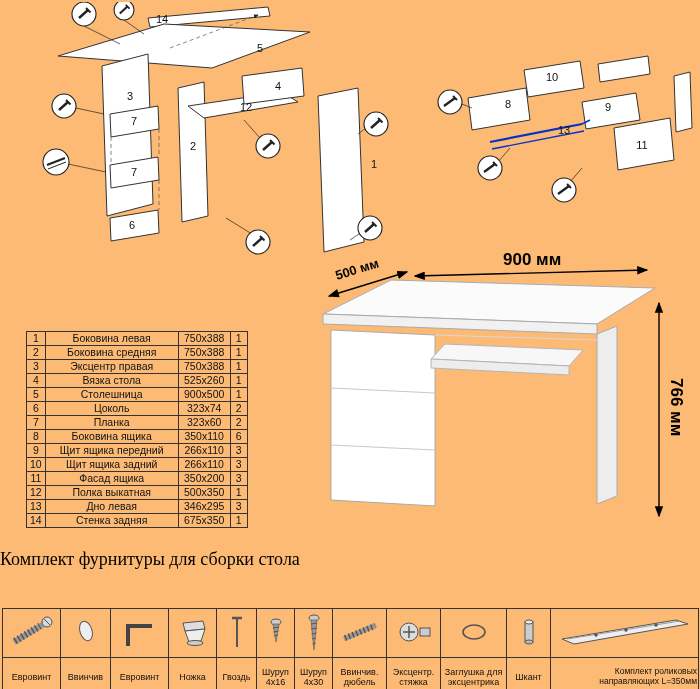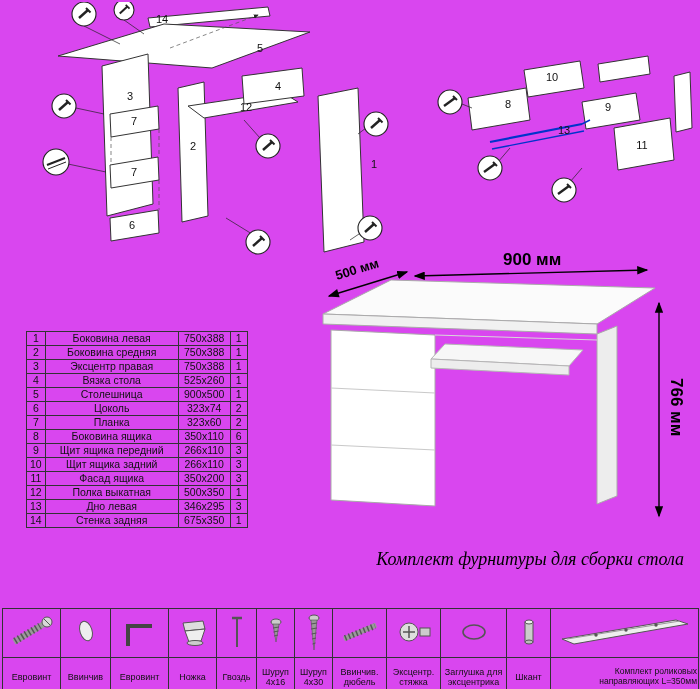--- a/index.html
+++ b/index.html
@@ -1,29 +1,29 @@
 <!DOCTYPE html>
 <html><head>
 <meta charset="utf-8">
 <style>
   html,body{margin:0;padding:0;background:#fff;}
-  #page{position:relative;width:700px;height:689px;background:#d946ef;overflow:hidden;
+  #page{position:relative;width:700px;height:689px;background:#fdba74;overflow:hidden;
         font-family:"Liberation Sans",sans-serif;color:#111;}
   svg{display:block;}
   .abs{position:absolute;}
 
   
   #parts-table{position:absolute;left:26px;top:331px;border-collapse:collapse;
                font-size:10.5px;line-height:1;}
   #parts-table td{border:1px solid #333;padding:1px 3px;height:11px;white-space:nowrap;text-align:center;}
   #parts-table td.c{text-align:center;}
 
   
-  #hw-title{position:absolute;left:0;top:549px;width:684px;text-align:right;
-            font-family:"Liberation Serif",serif;font-size:18px;color:#000;font-style:italic;}
+  #hw-title{position:absolute;left:0;top:549px;width:684px;text-align:left;
+            font-family:"Liberation Serif",serif;font-size:18px;color:#000;}
 
   
   #hw-table{position:absolute;left:2px;top:608px;border-collapse:collapse;table-layout:fixed;}
   #hw-table td{border:1px solid #333;padding:0;text-align:center;vertical-align:middle;overflow:hidden;}
   #hw-table tr.icons td{height:48px;}
   #hw-table tr.names td{height:36px;font-size:9px;line-height:1.15;padding:1px;}
   #hw-table tr.names td.small{font-size:8.5px;text-align:right;padding-left:3px;}
   #hw-table tr.qty td{height:21px;font-size:13px;}
   .ic{margin:0 auto;}
 

